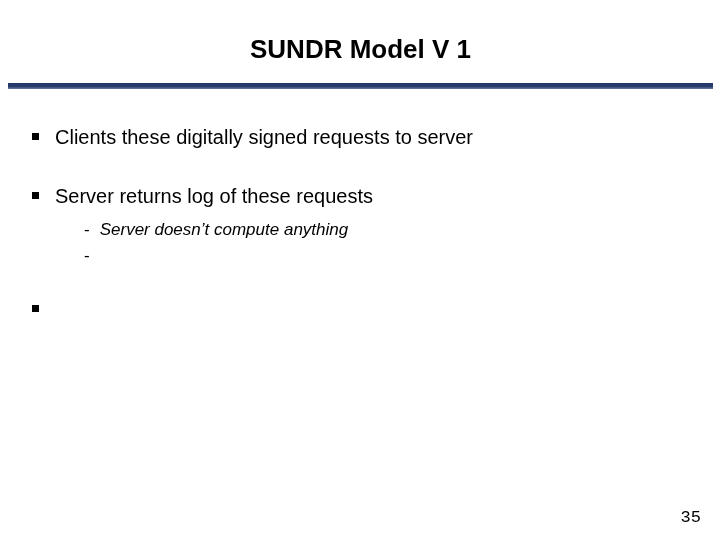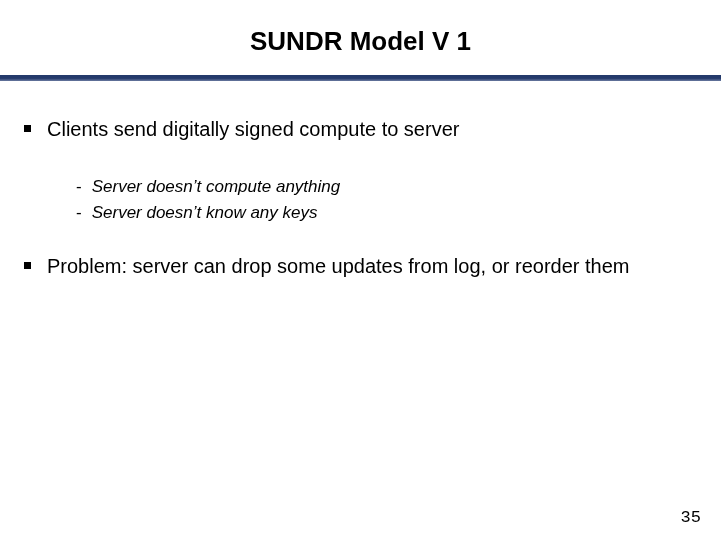--- a/index.html
+++ b/index.html
@@ -7,21 +7,21 @@
   body {
     font-family: Arial, Helvetica, sans-serif;
     background: #fff;
     color: #000;
     position: relative;
   }
   .slide {
     width: 721px;
     height: 541px;
     position: relative;
-    padding: 0;
+    padding: 8px;
   }
   .title {
     text-align: center;
     font-size: 26px;
     font-weight: bold;
     padding-top: 26px;
     padding-bottom: 18px;
   }
   .hr-bar {
     height: 6px;
@@ -82,36 +82,38 @@
 
 <div class="slide">
 
   <div class="title">SUNDR Model V 1</div>
   <div class="hr-bar"></div>
 
   <div class="content">
 
     <div class="l1">
       <div class="bullet-sq"></div>
-      <div class="l1-text">Clients send digitally signed compute to server</div>
+      <div class="l1-text">Clients these digitally signed requests to server</div>
     </div>
 
+    <div class="l1 tight">
+      <div class="bullet-sq"></div>
+      <div class="l1-text">Server returns log of these requests</div>
+    </div>
     <div class="subs">
       <div class="l2">
         <div class="dash">-</div>
         <div class="l2-text">Server doesn’t compute anything</div>
       </div>
       <div class="l2">
         <div class="dash">-</div>
-        <div class="l2-text">Server doesn’t know any keys</div>
       </div>
     </div>
 
     <div class="l1">
       <div class="bullet-sq"></div>
-      <div class="l1-text">Problem: server can drop some updates from log, or reorder them</div>
     </div>
 
   </div>
 
   <div class="page-num">35</div>
 
 </div>
 
 </body></html>

